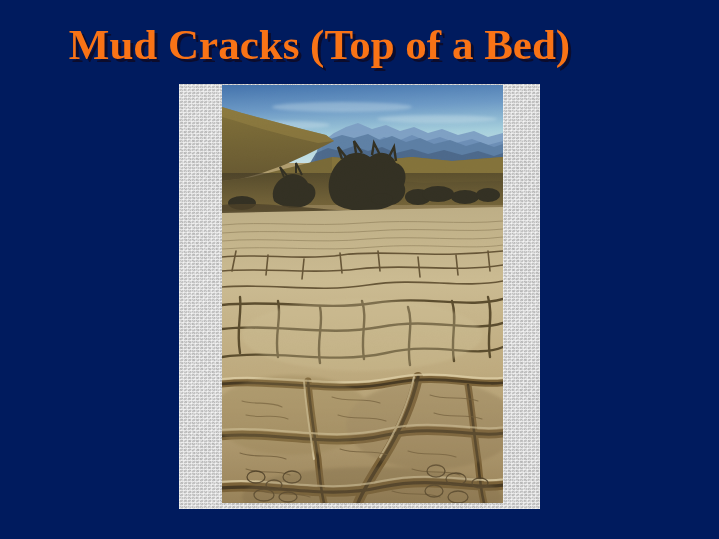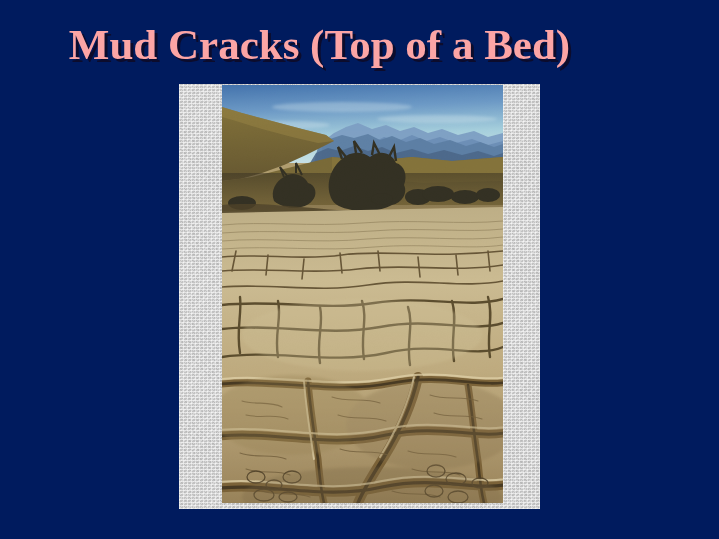--- a/index.html
+++ b/index.html
@@ -21,21 +21,21 @@
     position: absolute;
     left: 0;
     top: 20px;
     width: 639px;
     text-align: center;
     font-family: "Liberation Serif", serif;
     font-weight: bold;
     font-size: 43px;
     line-height: 50px;
     letter-spacing: 0px;
-    color: #fca5a5;
+    color: #f97316;
     text-shadow: 3px 3px 0 #0c0c2c;
     white-space: nowrap;
     user-select: none;
   }
 
   
   #photo-frame {
     position: absolute;
     left: 179px;
     top: 84px;

